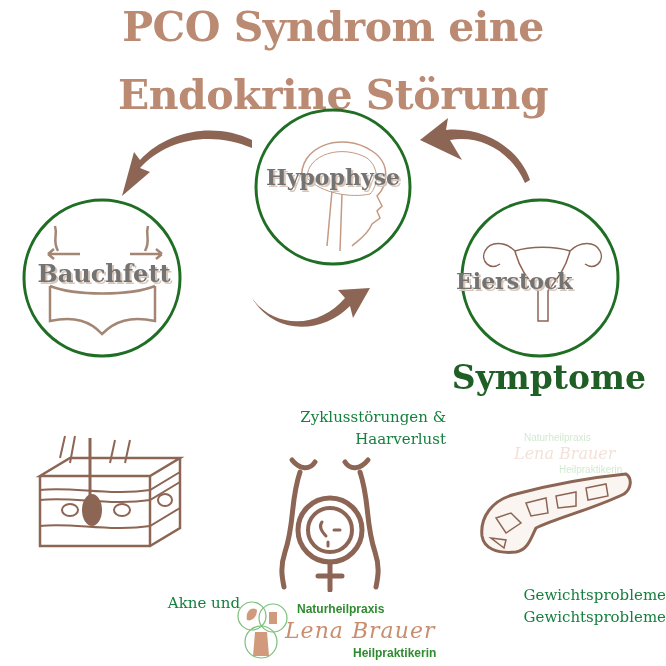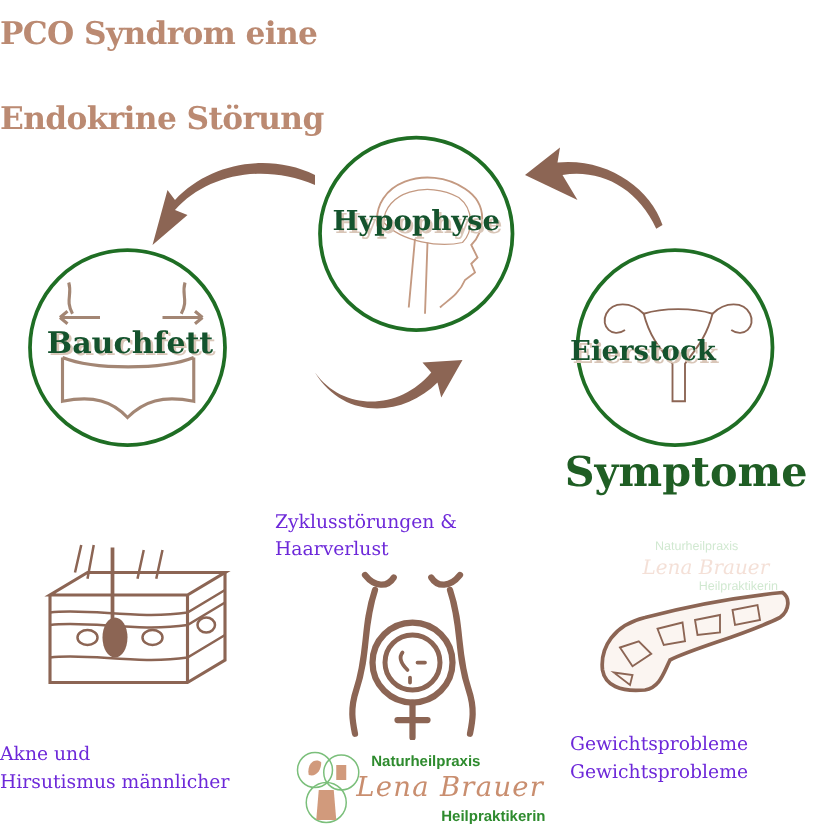--- a/index.html
+++ b/index.html
@@ -1,21 +1,21 @@
 <!DOCTYPE html>
 <html><head>
 <meta charset="utf-8">
 <style>
   html, body { margin: 0; padding: 0; background: #ffffff; }
   body { width: 666px; height: 666px; position: relative; overflow: hidden; font-family: "DejaVu Serif", serif; }
   .abs { position: absolute; }
-  .title { left: 0; width: 666px; text-align: left; color: #bb8a72; font-family: "DejaVu Serif", serif; font-weight: bold; font-size: 25px; letter-spacing: -0.5px; line-height: 42px; }
-  .circle-label { color: #14532d; font-family: "DejaVu Serif", serif; font-weight: bold; text-shadow: 2px 2px 0 #d9c6b8; white-space: nowrap; }
+  .title { left: 0; width: 666px; text-align: center; color: #bb8a72; font-family: "DejaVu Serif", serif; font-weight: bold; font-size: 41px; letter-spacing: -0.5px; line-height: 42px; }
+  .circle-label { color: #737373; font-family: "DejaVu Serif", serif; font-weight: bold; text-shadow: 2px 2px 0 #d9c6b8; white-space: nowrap; }
   .symptom-heading { color: #1f5e24; font-family: "DejaVu Serif", serif; font-weight: bold; font-size: 33px; }
-  .symptom-text { color: #6d28d9; font-family: "DejaVu Serif", serif; text-align: left; line-height: 22px; font-size: 15px; }
+  .symptom-text { color: #15803d; font-family: "DejaVu Serif", serif; text-align: right; line-height: 22px; font-size: 15px; }
   .logo-top { color: #2e8b2e; font-family: "Liberation Sans", sans-serif; font-weight: bold; font-size: 12px; }
   .logo-script { color: #c98e6f; font-family: "DejaVu Serif", serif; font-style: italic; font-size: 22px; letter-spacing: 1px; }
 </style>
 </head>
 <body>
 
 <div class="abs title" style="top:6px;">PCO Syndrom eine</div>
 <div class="abs title" style="top:54px;margin-top:20px;">Endokrine Störung</div>
 
 <svg class="abs" style="left:0;top:0;" width="666" height="666">
@@ -78,21 +78,20 @@
   <path d="M10,62 C40,58 80,68 120,62 L150,44 M10,72 C40,68 80,78 120,72 L150,54 M10,98 C40,94 80,104 120,98 L150,80" fill="none" stroke="#8c6554" stroke-width="2"></path>
   <path d="M60,10 L60,80" stroke="#8c6554" stroke-width="3"></path>
   <ellipse cx="62" cy="82" rx="10" ry="16" fill="#8c6554"></ellipse>
   <path d="M45,8 L40,35 M85,12 L80,35 M100,12 L95,35 M35,8 L30,30" stroke="#8c6554" stroke-width="2"></path>
   <ellipse cx="40" cy="82" rx="8" ry="6" fill="none" stroke="#8c6554" stroke-width="2"></ellipse>
   <ellipse cx="92" cy="82" rx="8" ry="6" fill="none" stroke="#8c6554" stroke-width="2"></ellipse>
   <ellipse cx="135" cy="72" rx="7" ry="6" fill="none" stroke="#8c6554" stroke-width="2"></ellipse>
 </svg>
 <div class="abs symptom-text" style="left:0;width:240px;top:592px;">
   <div>Akne und</div>
-  <div>Hirsutismus männlicher</div>
 </div>
 
 <svg class="abs" style="left:476px;top:468px;" width="160" height="90">
   <path d="M150,6 C110,10 70,18 40,26 C15,32 4,50 6,68 C8,80 20,86 40,84 C52,82 55,70 60,60 C80,50 120,40 148,26 C156,20 156,10 150,6 Z" fill="#fbf5f1" stroke="#8c6554" stroke-width="3"></path>
   <path d="M20,50 L35,45 L45,55 L30,65 Z M50,35 L70,30 L72,45 L55,48 Z M80,28 L100,24 L100,38 L82,40 Z M110,20 L130,16 L132,28 L112,32 Z M15,70 L30,72 L28,80 Z" fill="none" stroke="#8c6554" stroke-width="1.5"></path>
 </svg>
 <div class="abs symptom-text" style="left:456px;width:210px;top:584px;">
   <div>Gewichtsprobleme</div>
   <div>Gewichtsprobleme</div>
 </div>

